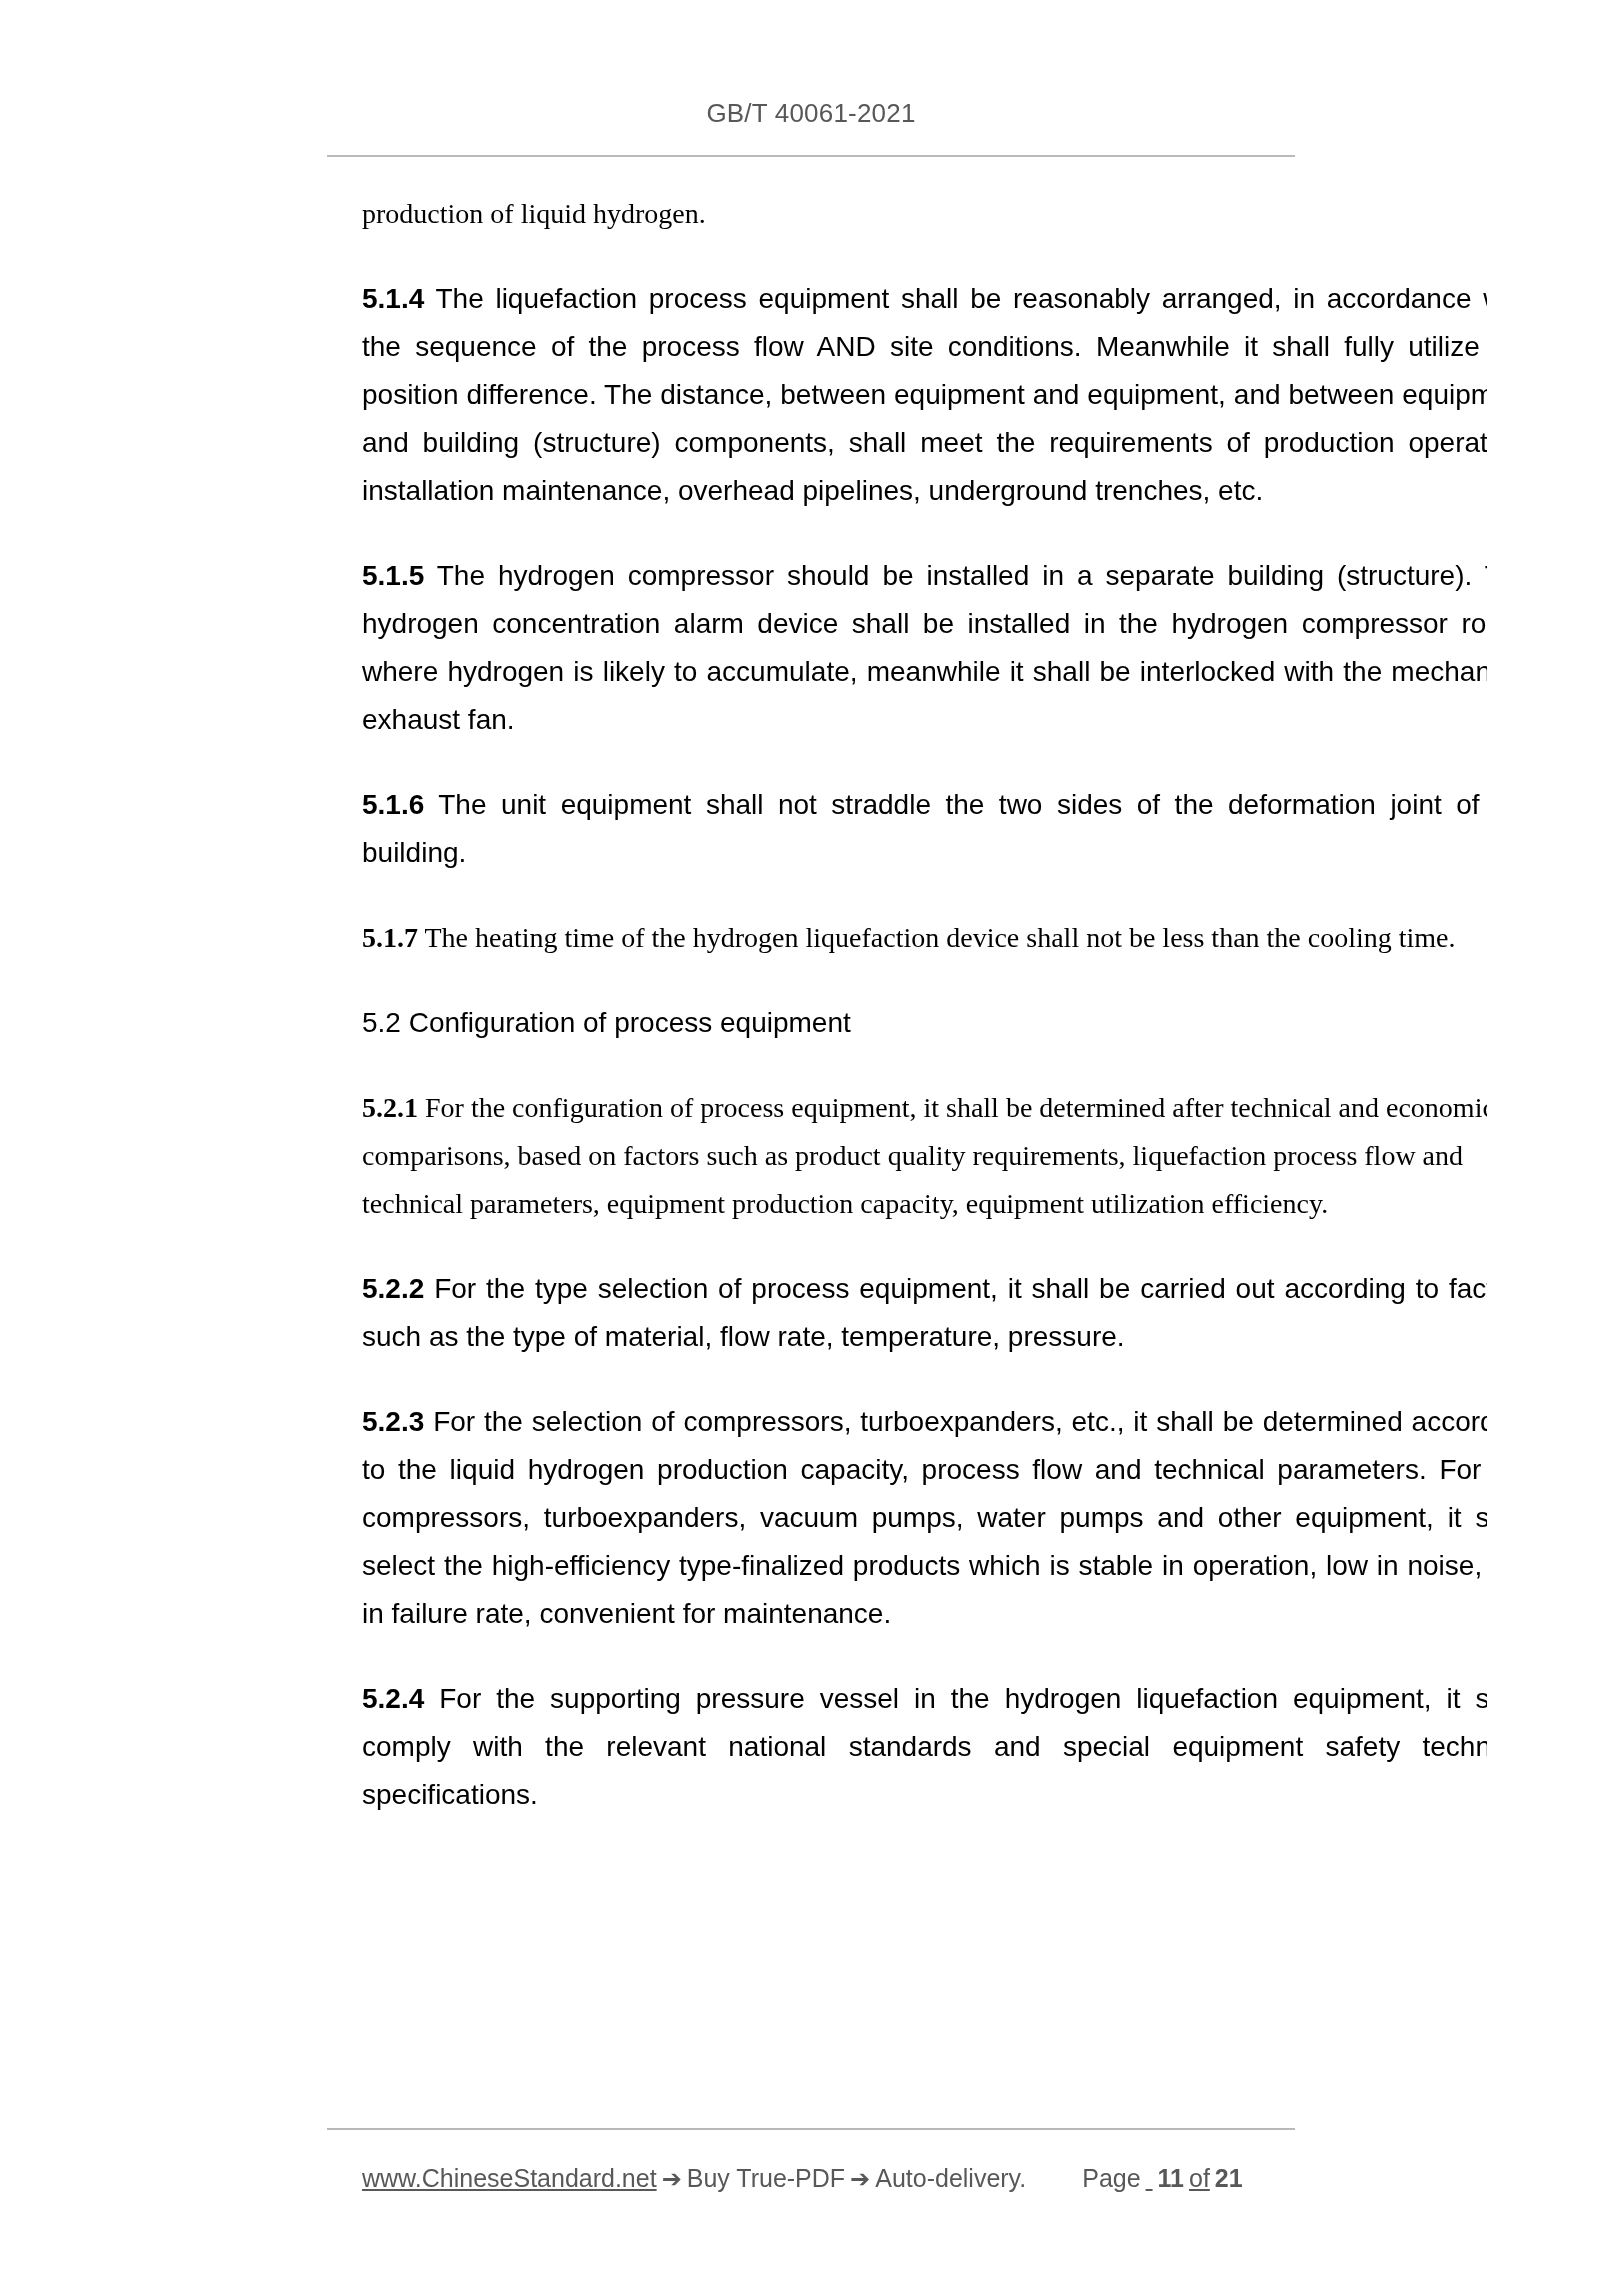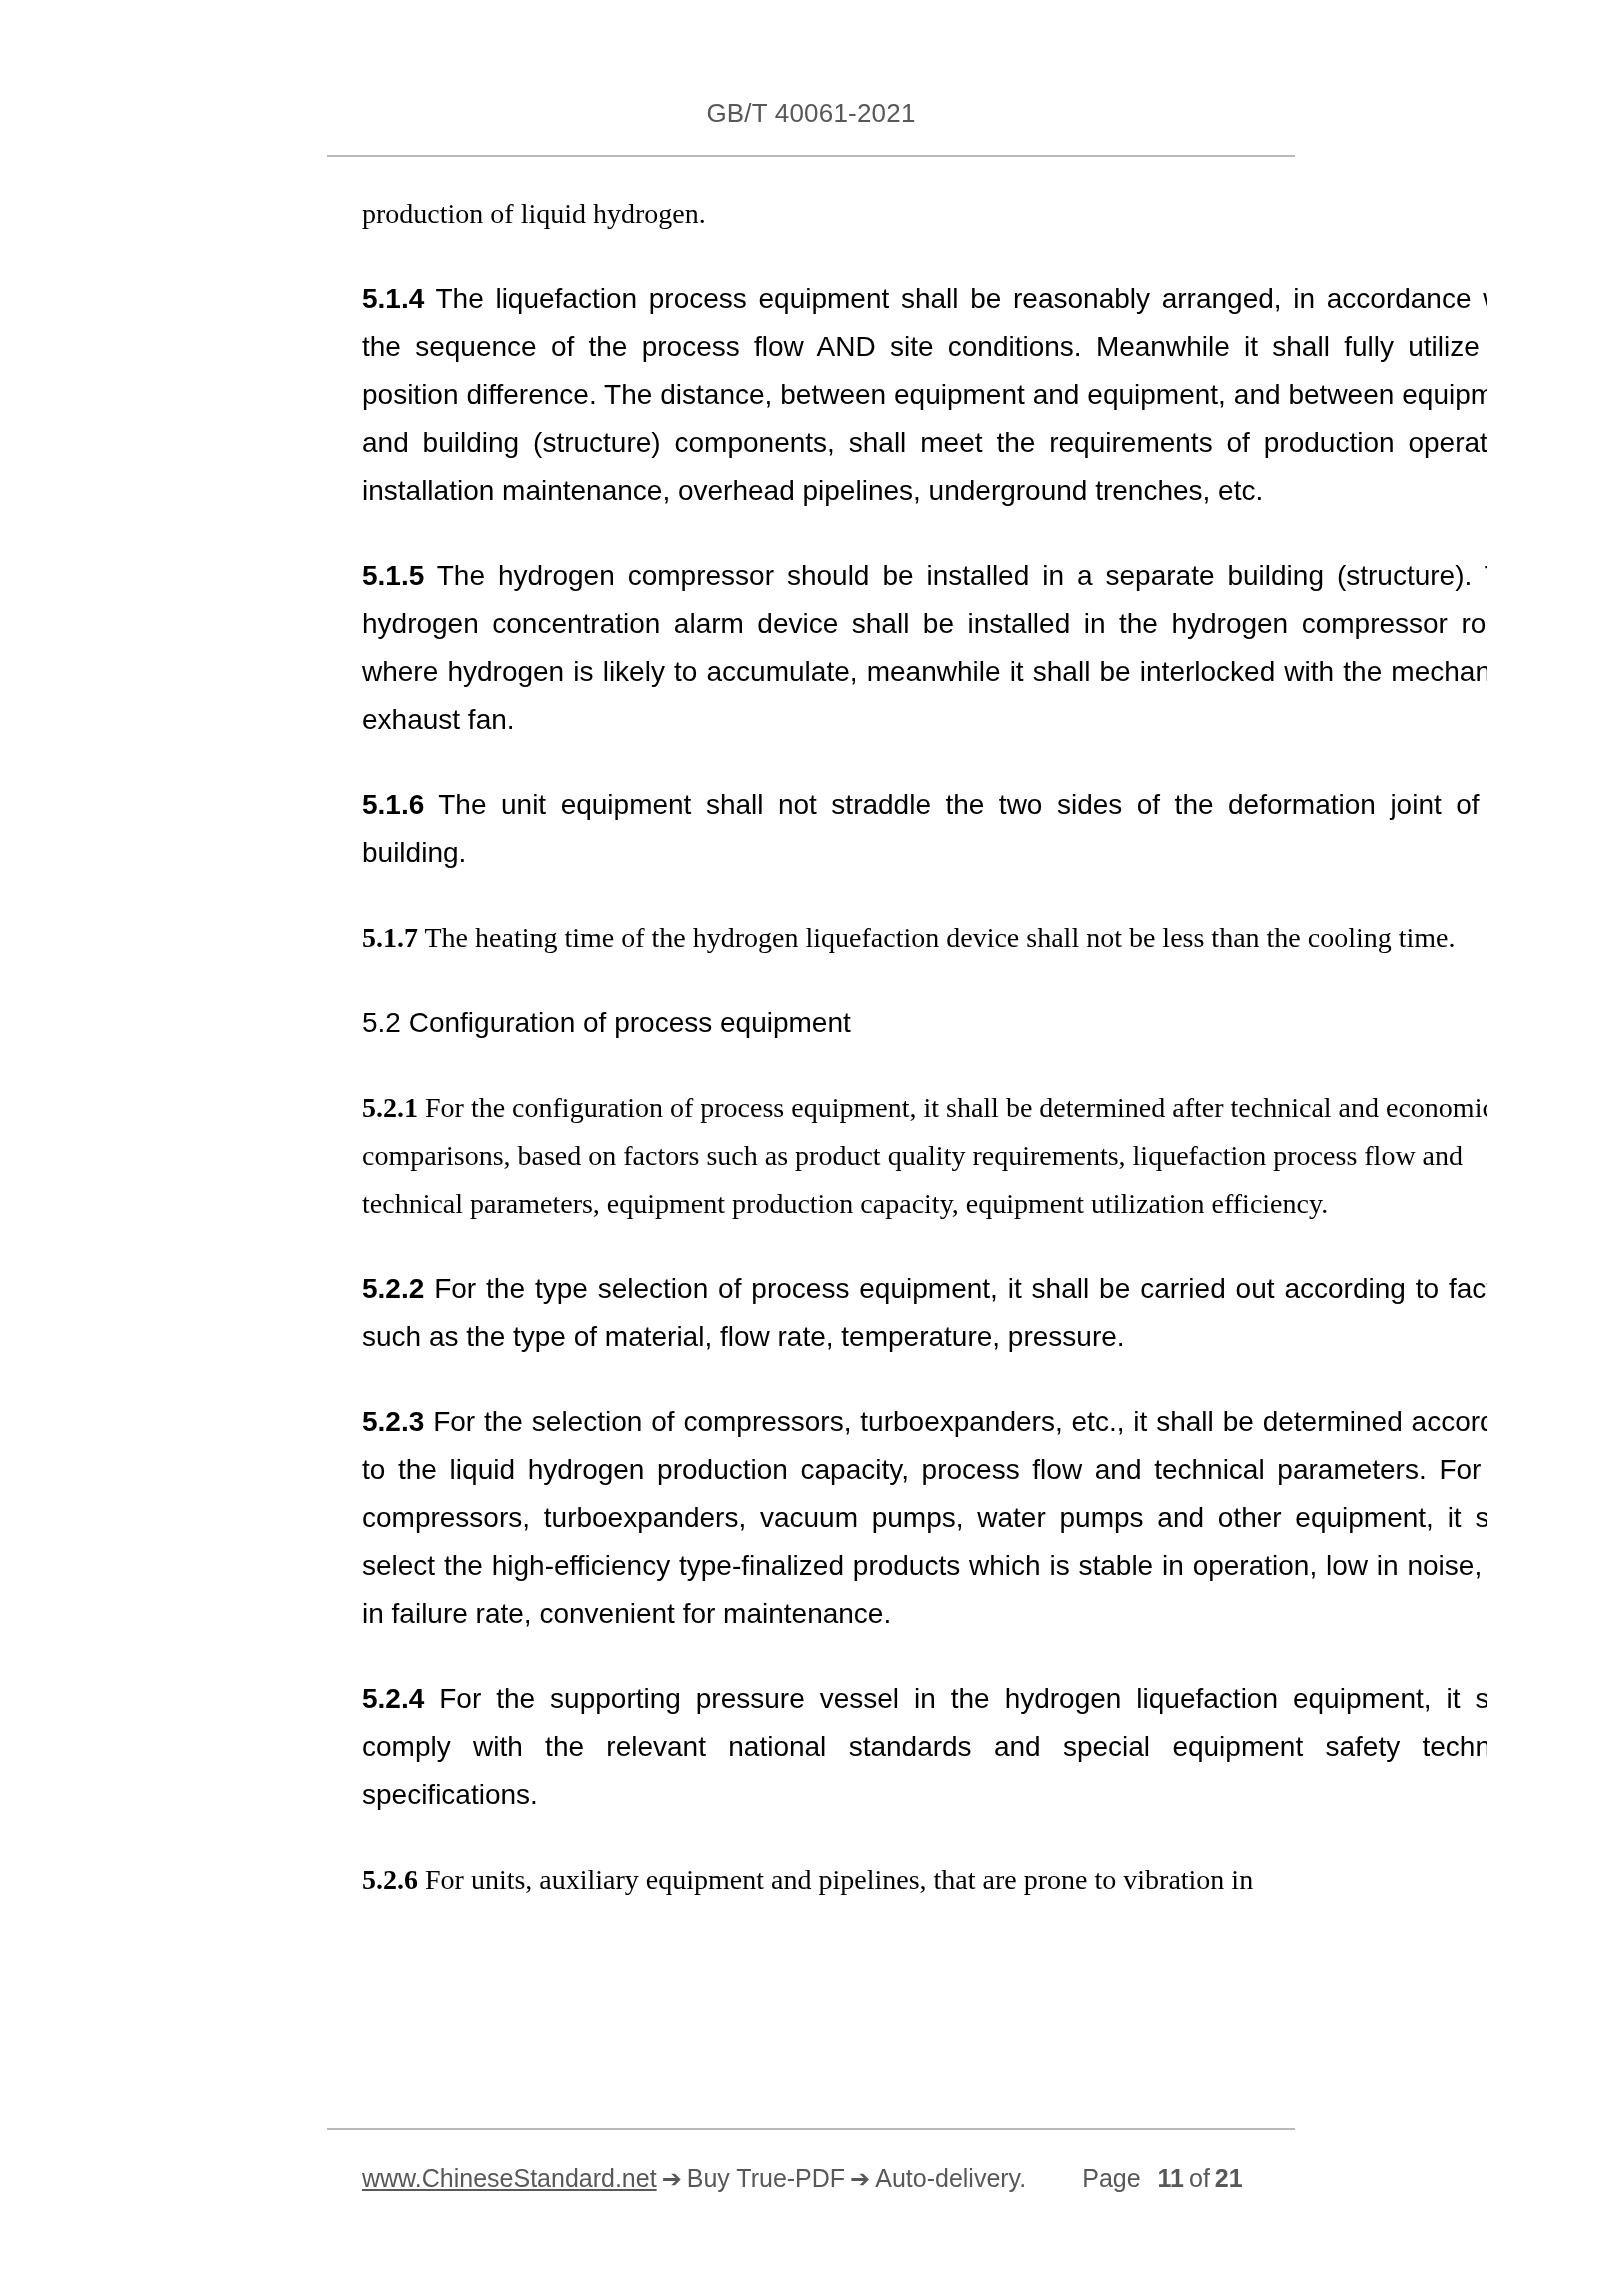--- a/index.html
+++ b/index.html
@@ -111,20 +111,21 @@
   .footer-pageinfo {
     white-space: nowrap;
     margin-right: 98px;
   }
   .footer-pageinfo .num {
     font-weight: bold;
     text-align: center;
   }
   .footer-pageinfo .word {
     padding: 0 5px;
+    text-decoration: underline;
   }
 </style>
 </head>
 <body>
 
 <div class="page">
 
   <div class="page-header">
     <span class="std-code">GB/T 40061-2021</span>
   </div>
@@ -170,24 +171,20 @@
       <span class="clause">5.2.3</span>
       <span>For the selection of compressors, turboexpanders, etc., it shall be determined according to the liquid hydrogen production capacity, process flow and technical parameters. For the compressors, turboexpanders, vacuum pumps, water pumps and other equipment, it shall select the high-efficiency type-finalized products which is stable in operation, low in noise, low in failure rate, convenient for maintenance.</span>
     </p>
 
     <p class="para">
       <span class="clause">5.2.4</span>
       <span>For the supporting pressure vessel in the hydrogen liquefaction equipment, it shall comply with the relevant national standards and special equipment safety technical specifications.</span>
     </p>
 
 
-    <p class="para nojust">
-      <span class="clause">5.2.6</span>
-      <span>For units, auxiliary equipment and pipelines, that are prone to vibration in</span>
-    </p>
 
   </div>
 
   <div class="footer-rule"></div>
 
   <div class="page-footer">
     <div class="footer-promo">
       <span class="site">www.ChineseStandard.net</span><span class="arrow">➔</span><span>Buy True-PDF</span><span class="arrow">➔</span><span>Auto-delivery.</span>
     </div>
     <div class="footer-spacer"></div>

